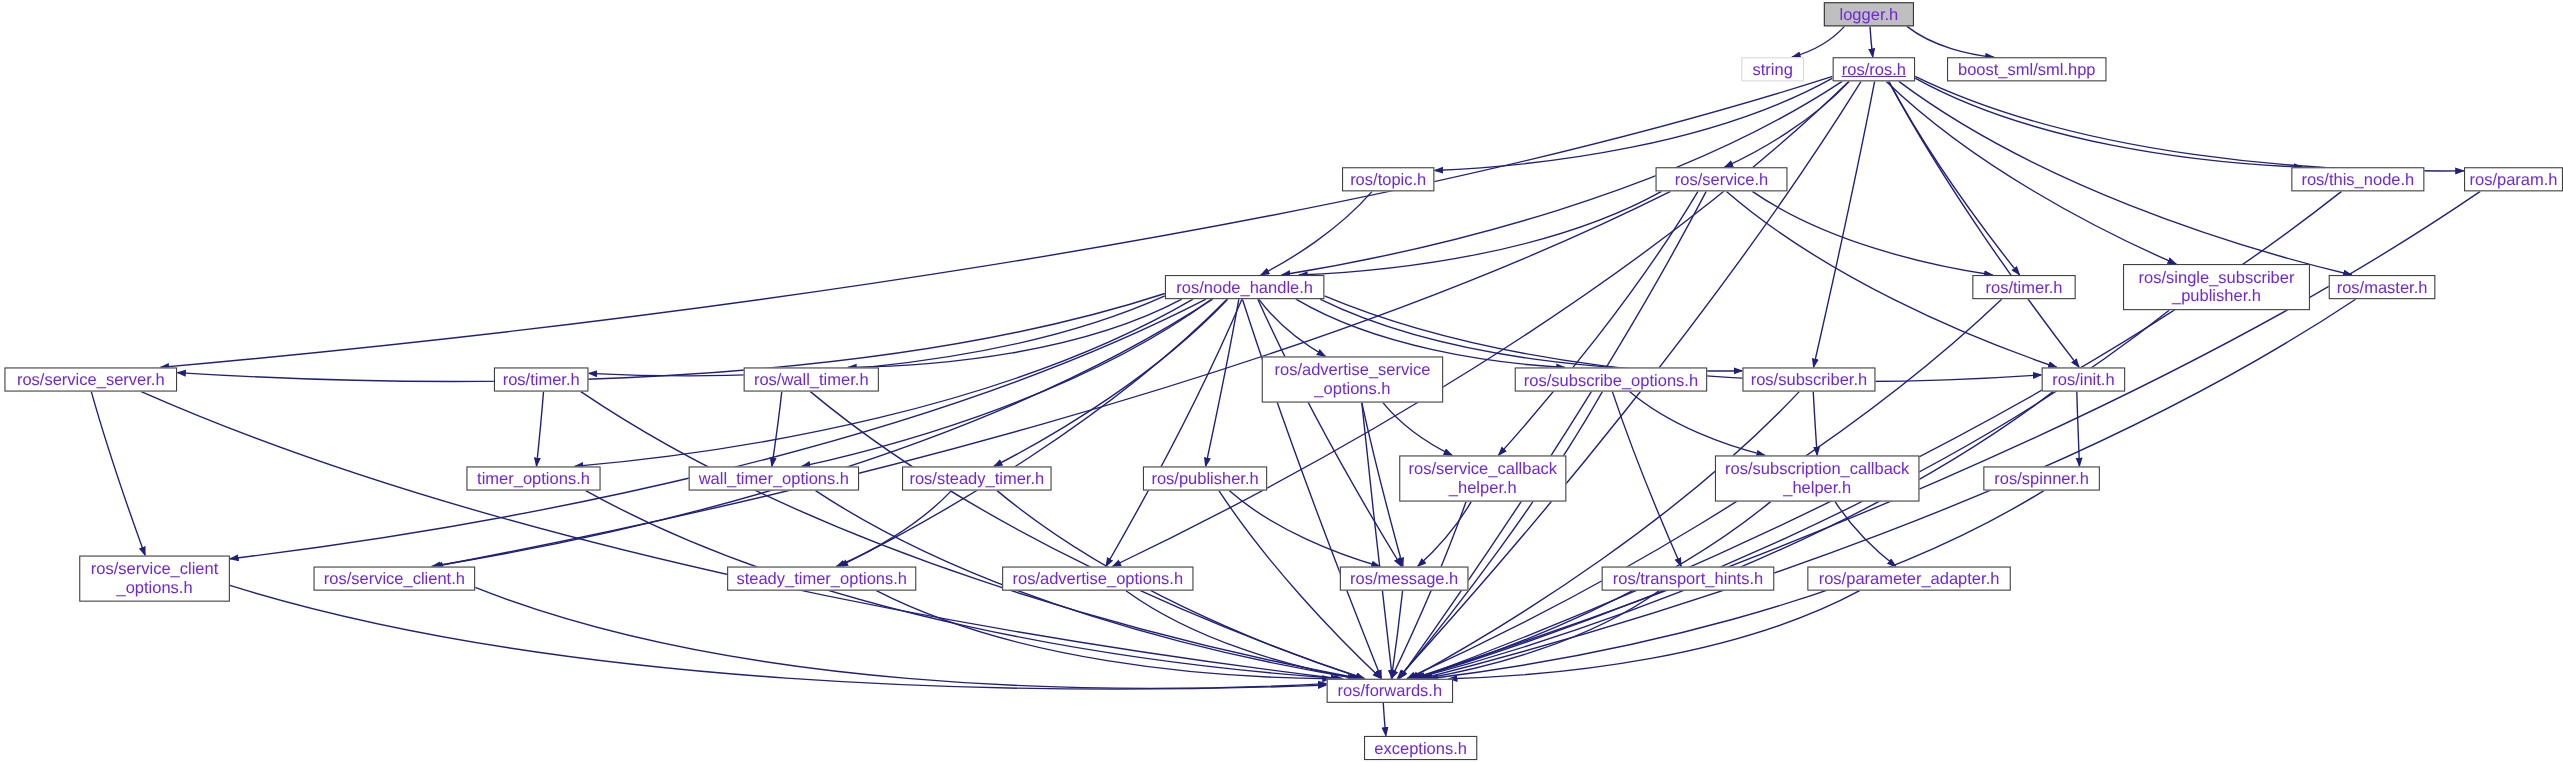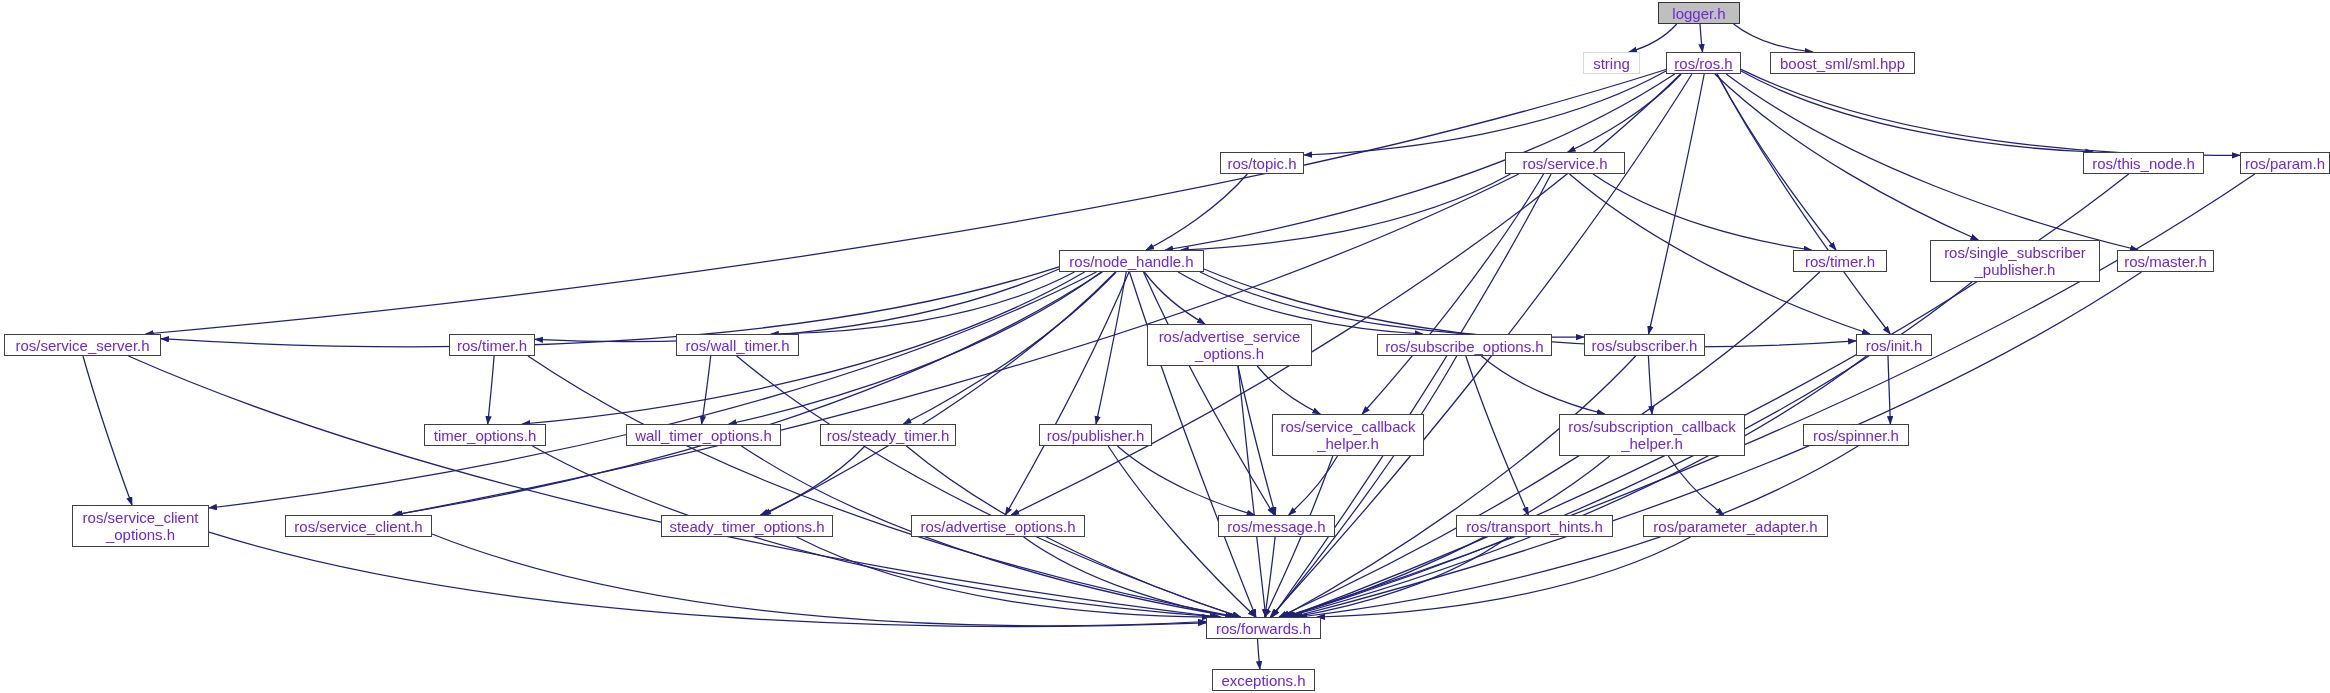--- a/index.html
+++ b/index.html
@@ -152,15 +152,15 @@
       <div class="node-box" style="left: 1803px; top: 424px; width: 106px; height: 22px;"><span class="node-label">ros/spinner.h</span></div>
       <div class="node-box" style="left: 72px; top: 505px; width: 137px; height: 42px;"><span class="node-label">ros/service_client
 _options.h</span></div>
       <div class="node-box" style="left: 285px; top: 515px; width: 147px; height: 22px;"><span class="node-label">ros/service_client.h</span></div>
       <div class="node-box" style="left: 661px; top: 515px; width: 172px; height: 22px;"><span class="node-label">steady_timer_options.h</span></div>
       <div class="node-box" style="left: 911px; top: 515px; width: 174px; height: 22px;"><span class="node-label">ros/advertise_options.h</span></div>
       <div class="node-box" style="left: 1218px; top: 515px; width: 117px; height: 22px;"><span class="node-label">ros/message.h</span></div>
       <div class="node-box" style="left: 1456px; top: 515px; width: 157px; height: 22px;"><span class="node-label">ros/transport_hints.h</span></div>
       <div class="node-box" style="left: 1643px; top: 515px; width: 185px; height: 22px;"><span class="node-label">ros/parameter_adapter.h</span></div>
       <div class="node-box" style="left: 1206px; top: 617px; width: 115px; height: 22px; align-items: center;"><span class="node-label">ros/forwards.h</span></div>
-      <div class="node-box" style="left: 1212px; top: 669px; width: 103px; height: 22px; align-items: center;"><span class="node-label">exceptions.h</span></div>
+      <div class="node-box" style="left: 1240px; top: 669px; width: 103px; height: 22px; align-items: center;"><span class="node-label">exceptions.h</span></div>
     </div>
 </div>
 
 </body></html>

